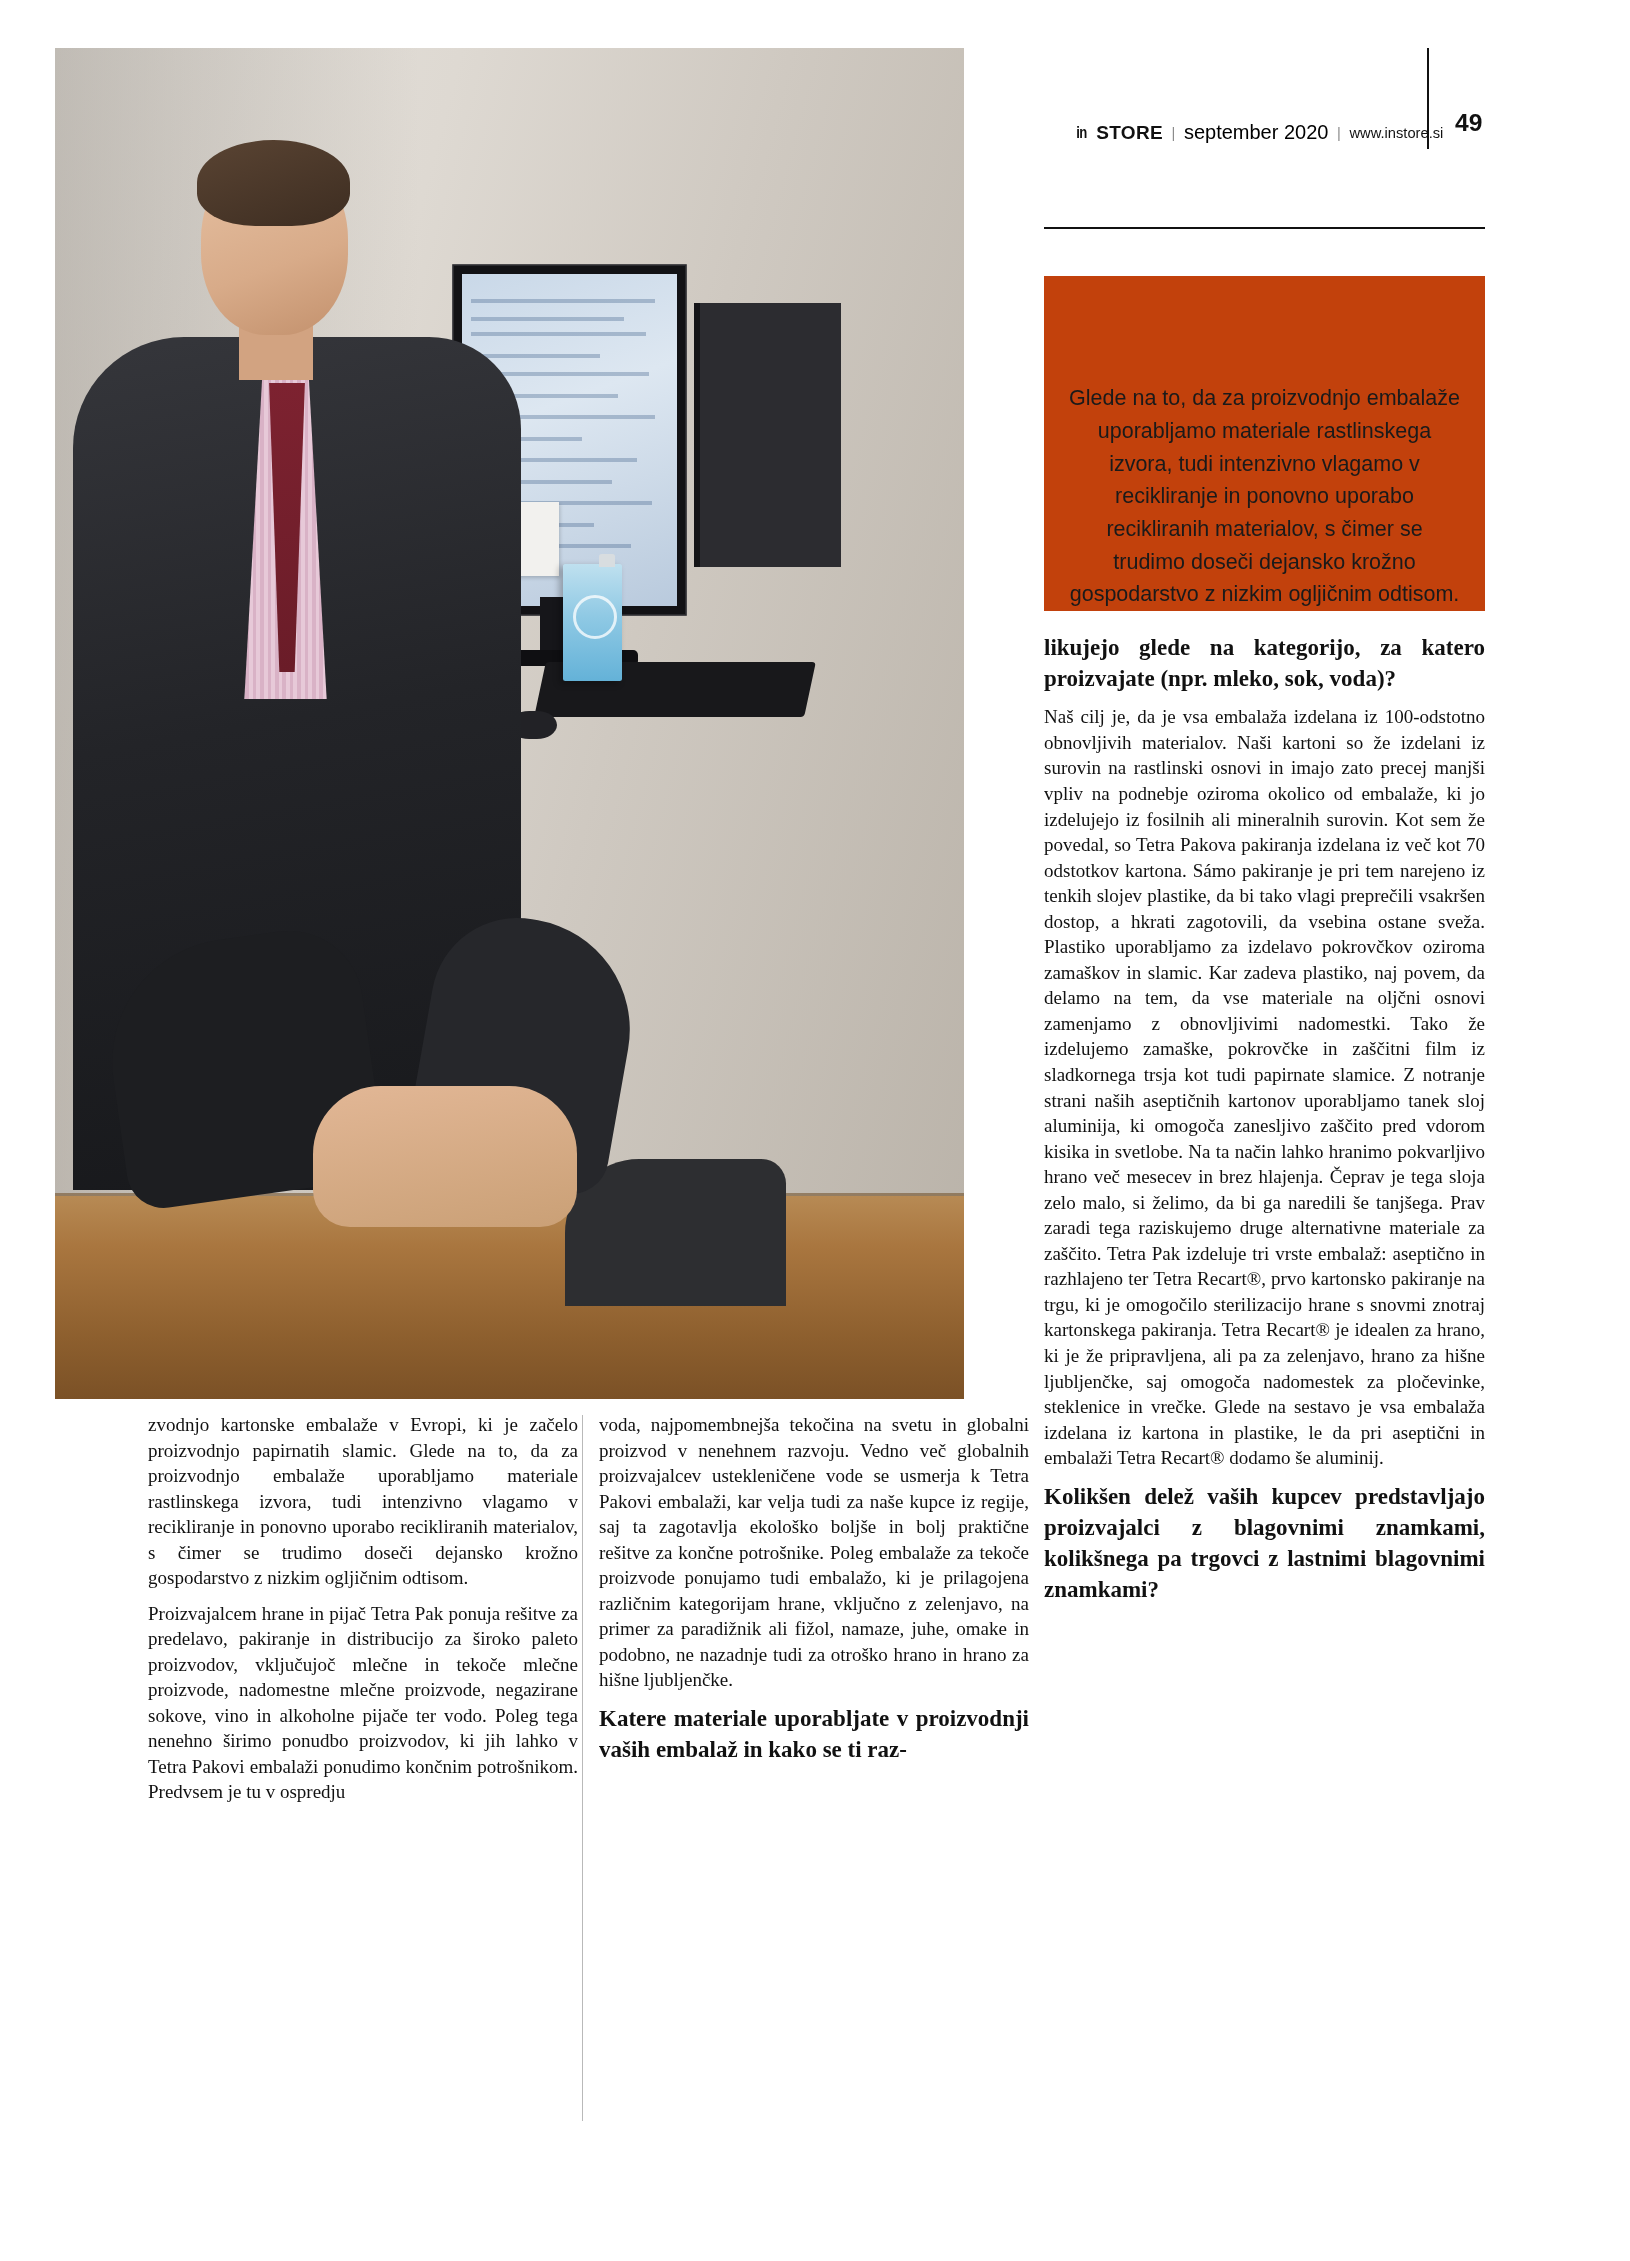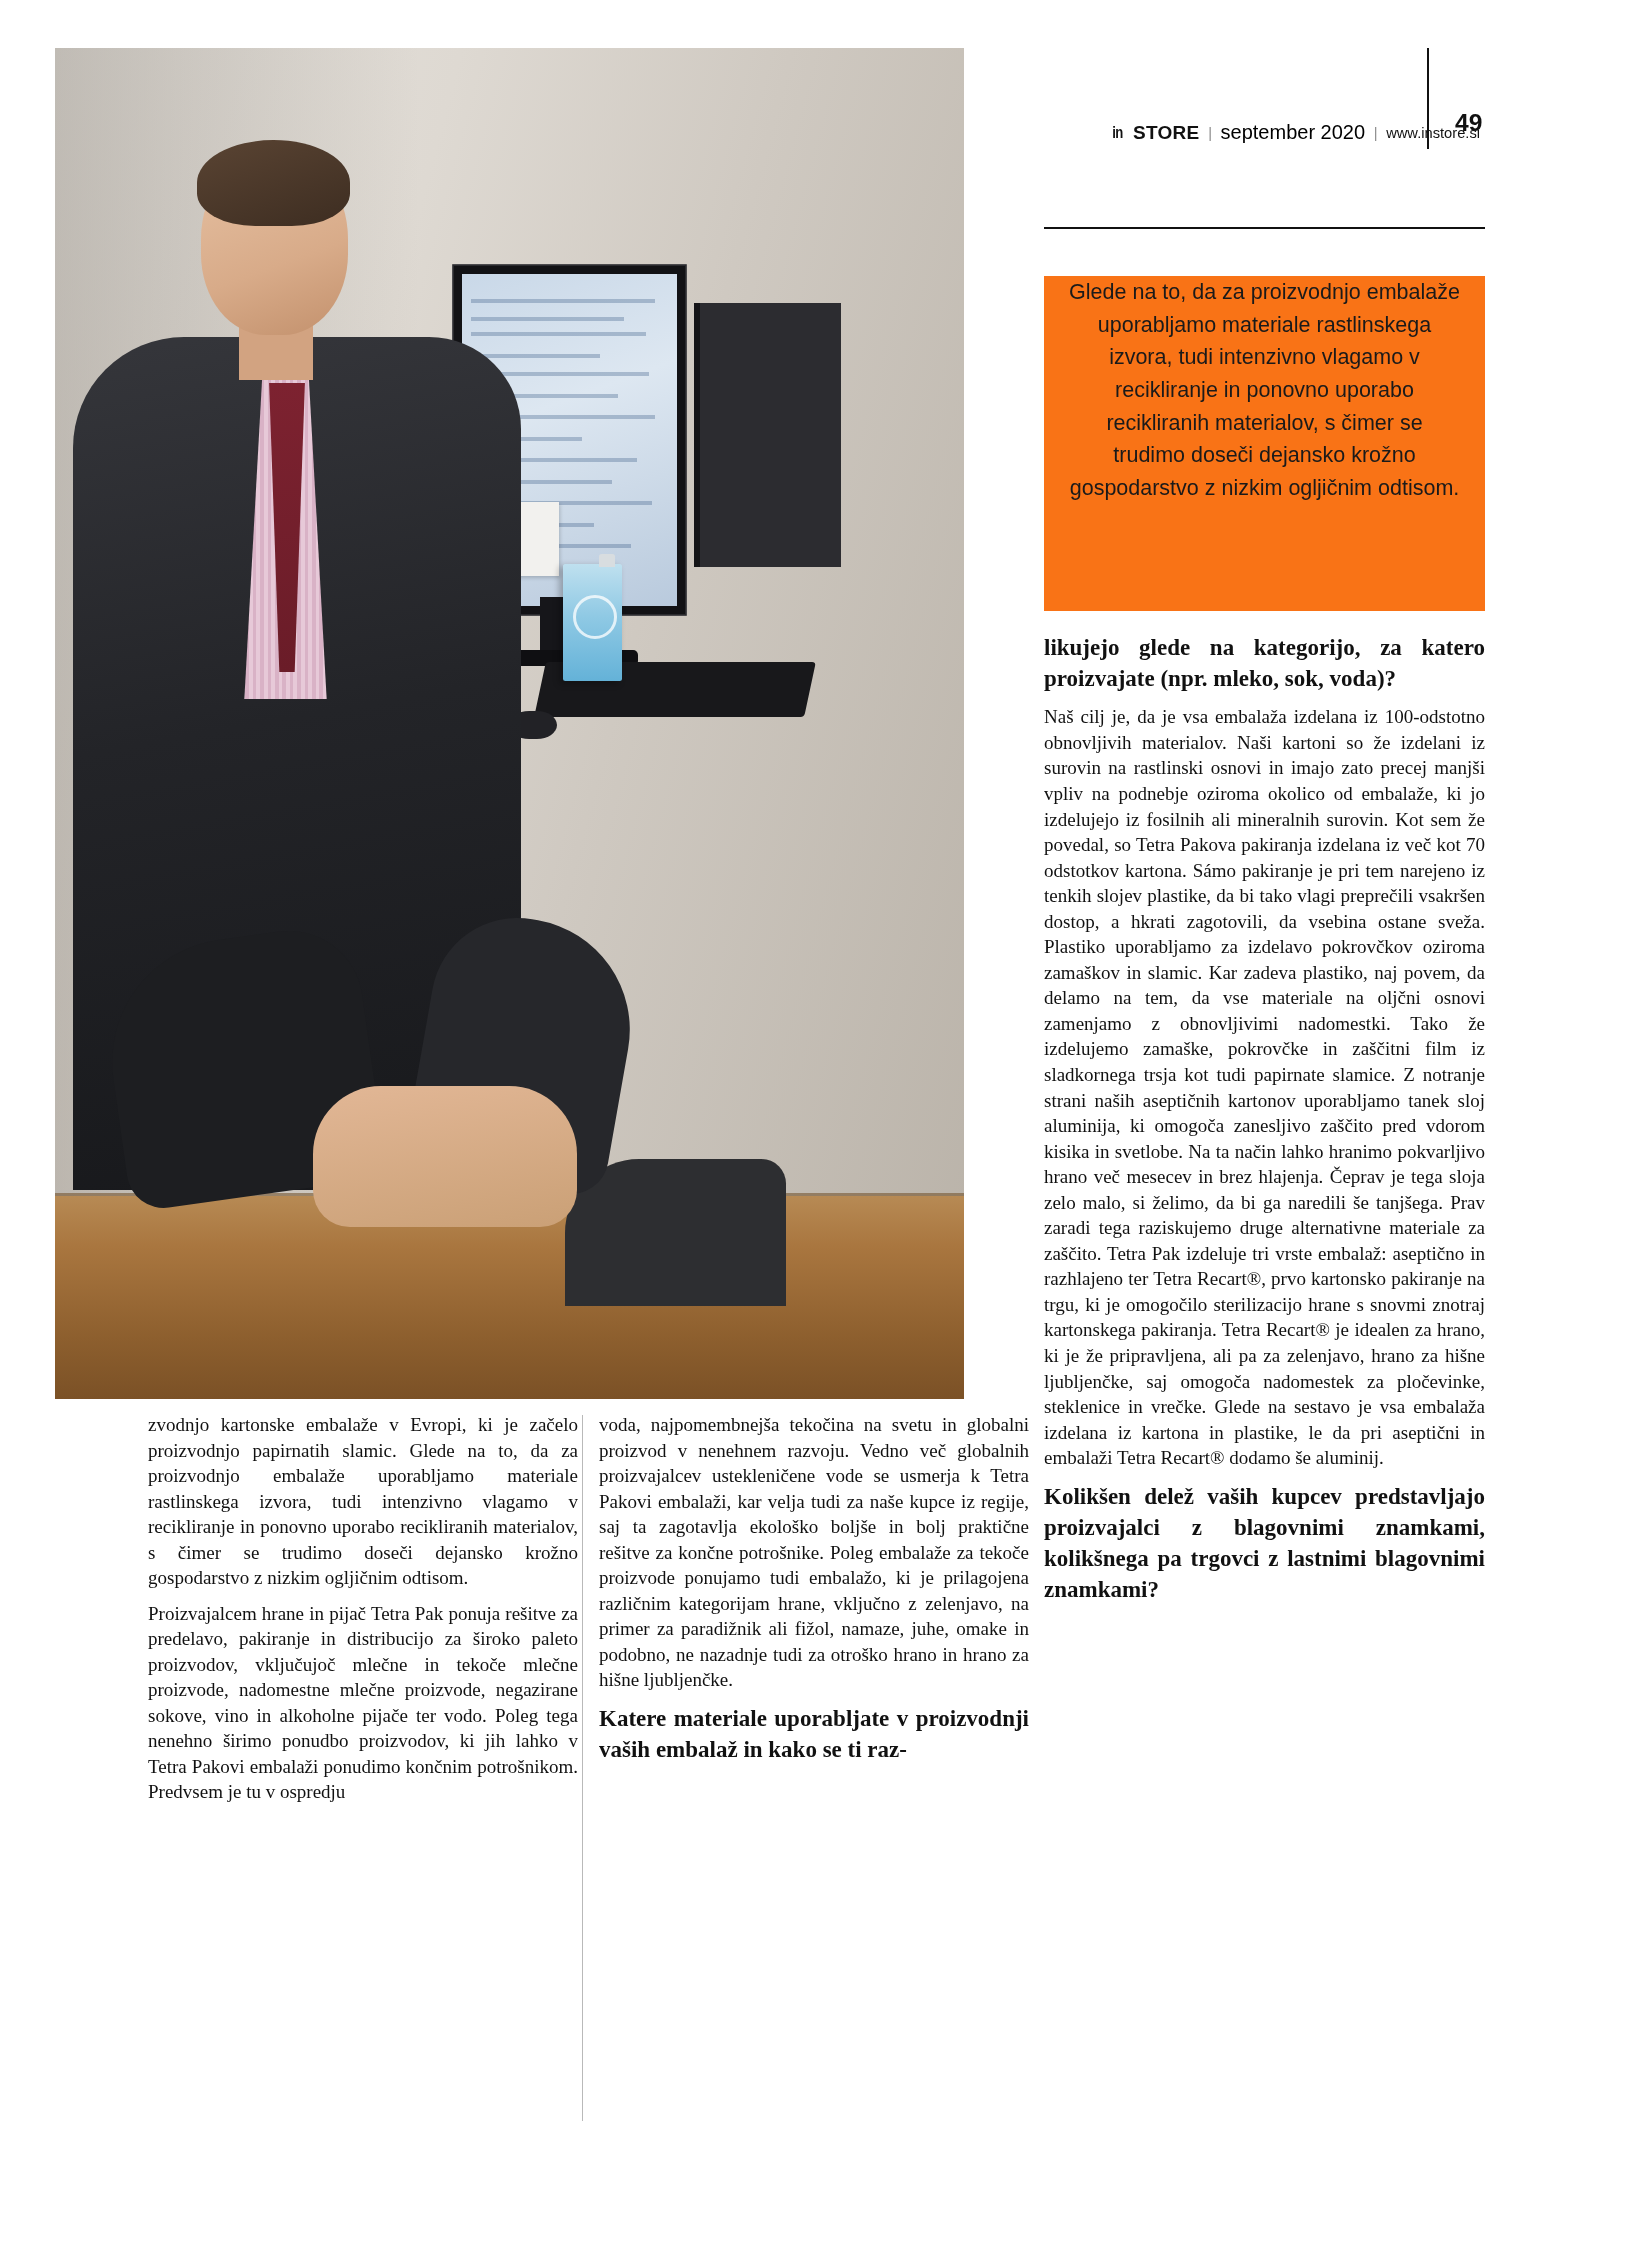--- a/index.html
+++ b/index.html
@@ -18,21 +18,21 @@
 
   
   .header {
     position: absolute;
     top: 114px;
     left: 1038px;
     width: 442px;
     height: 37px;
     display: flex;
     align-items: center;
-    justify-content: flex-end;
+    justify-content: center;
     gap: 8.6px;
   }
   .header .logo-mark {
     font-family: "Liberation Sans", sans-serif;
     font-size: 16px;
     font-weight: 700;
     color: #111;
     letter-spacing: -0.6px;
     display: inline-block;
     transform: scaleX(0.82);
@@ -316,23 +316,23 @@
     border-radius: 74px 24.6px 0 0;
   }
 
   
   .pullquote {
     position: absolute;
     left: 1044px;
     top: 276px;
     width: 441px;
     height: 335px;
-    background: #f97316;
+    background: #c2410c;
     display: flex;
-    align-items: flex-start;
+    align-items: flex-end;
     justify-content: center;
     padding: 0 24.6px;
     box-sizing: border-box;
   }
   .pullquote p {
     margin: 0;
     font-family: "Liberation Sans", sans-serif;
     font-size: 21.5px;
     line-height: 1.52;
     text-align: center;

